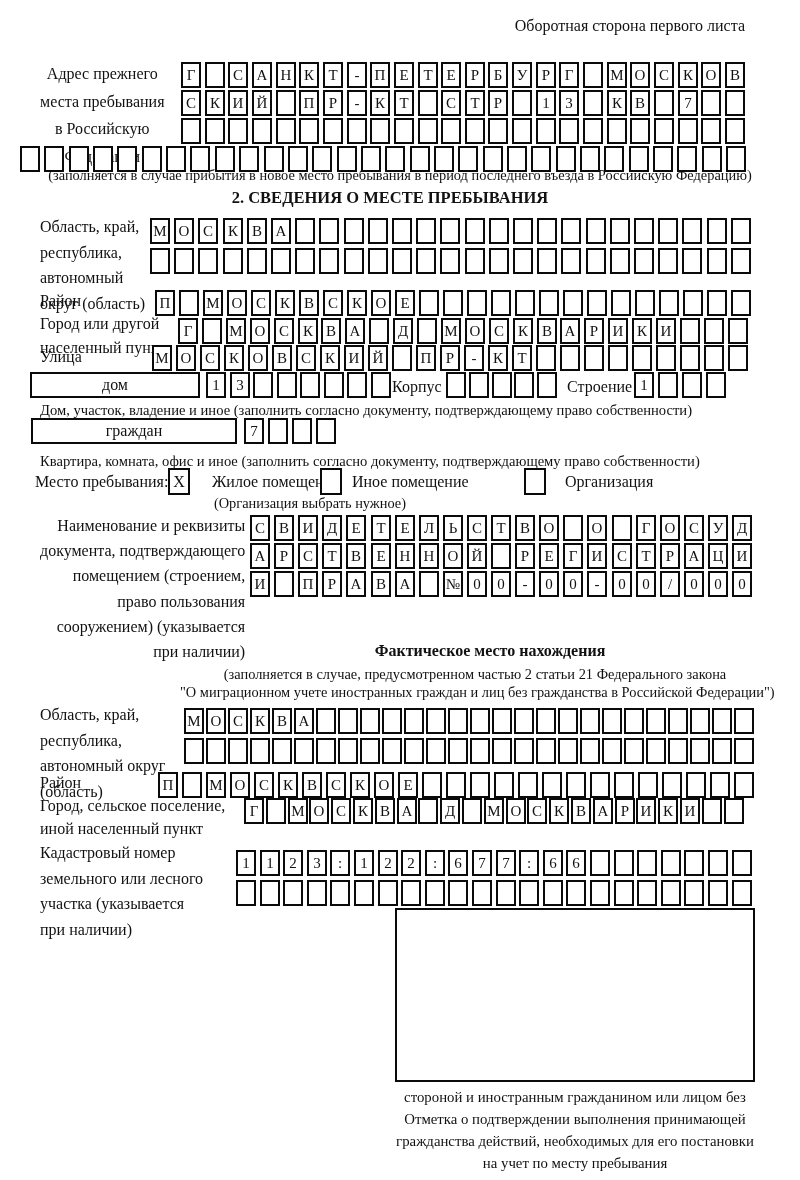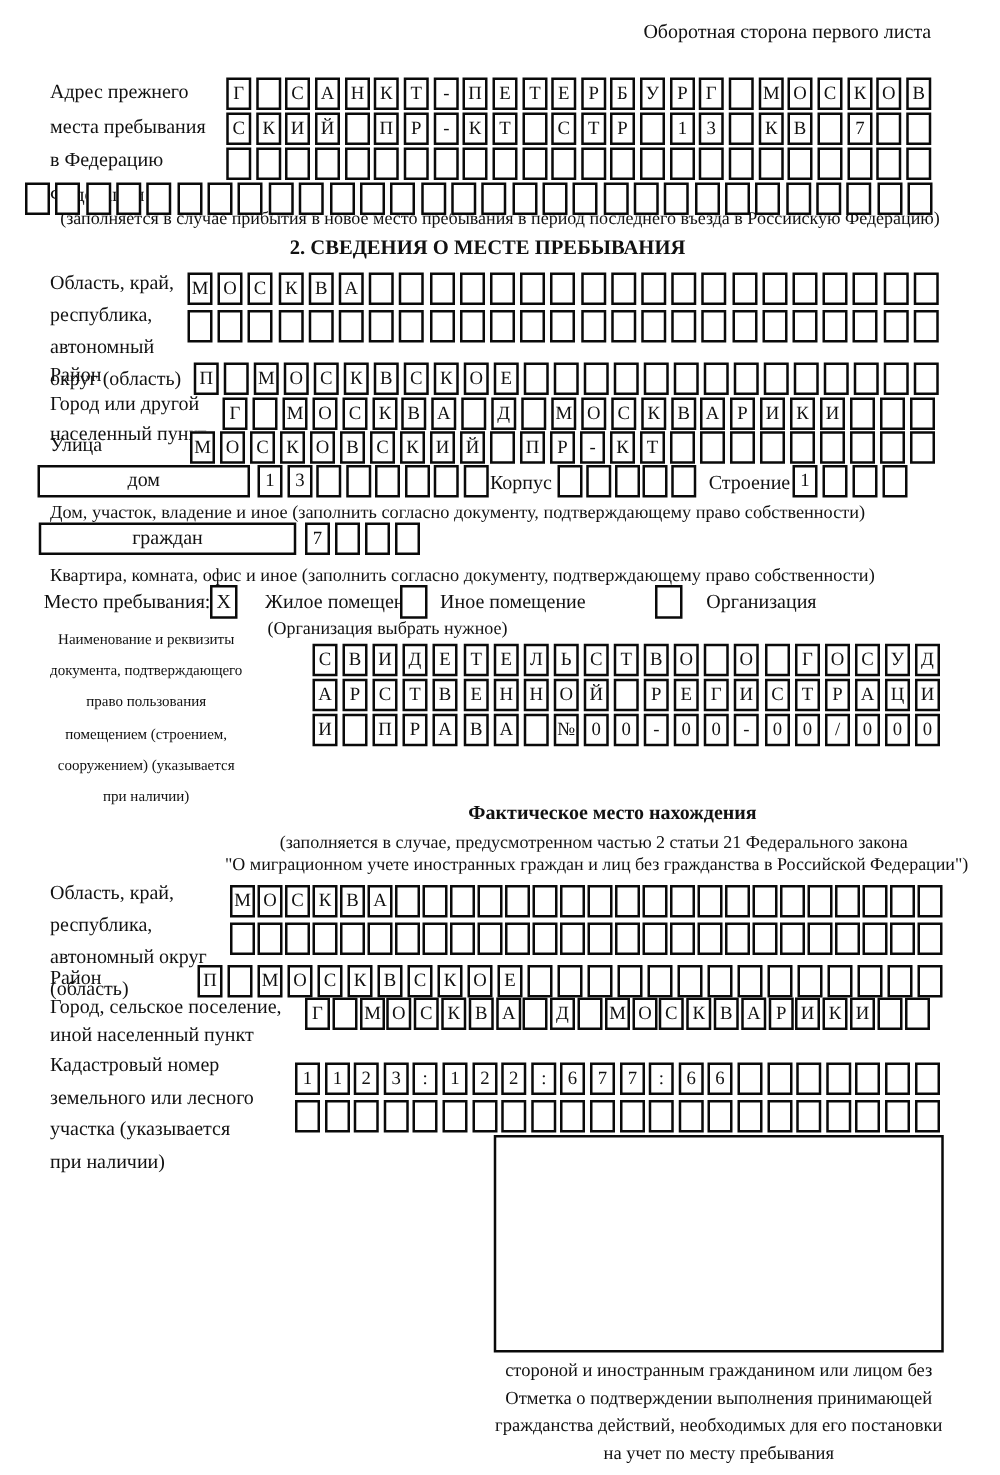--- a/index.html
+++ b/index.html
@@ -28,24 +28,24 @@
   }
   .frame{position:absolute;box-sizing:border-box;border:2px solid #0a0a0a;background:#fff;}
 </style>
 </head>
 <body>
 
 <div id="form-root">
     <div class="txt" style="left: 25px; top: 16px; width: 720px; text-align: right; font-size: 16px; line-height: 20px;">
       <div class="ln">Оборотная сторона первого листа</div>
     </div>
-    <div class="txt" style="left: 40px; top: 60px; text-align: left; font-size: 16px; line-height: 27.7px;">
+    <div class="txt" style="left: 40px; top: 60px; text-align: center; font-size: 16px; line-height: 27.7px;">
       <div class="ln">Адрес прежнего</div>
       <div class="ln">места пребывания</div>
-      <div class="ln">в Федерацию</div>
+      <div class="ln">в Российскую</div>
       <div class="ln">Федерации</div>
     </div>
     <div class="txt" style="left: 25px; top: 166px; width: 750px; text-align: center; font-size: 14.4px; line-height: 18px;">
       <div class="ln">(заполняется в случае прибытия в новое место пребывания в период последнего въезда в Российскую Федерацию)</div>
     </div>
     <div class="txt" style="left: 25px; top: 187px; width: 730px; text-align: center; font-size: 16.5px; line-height: 22px; font-weight: bold;">
       <div class="ln">2. СВЕДЕНИЯ О МЕСТЕ ПРЕБЫВАНИЯ</div>
     </div>
     <div class="txt" style="left: 40px; top: 214px; text-align: left; font-size: 16px; line-height: 25.7px;">
       <div class="ln">Область, край,</div>
@@ -83,25 +83,25 @@
     </div>
     <div class="txt" style="left: 352px; top: 472px; text-align: left; font-size: 16px; line-height: 20px;">
       <div class="ln">Иное помещение</div>
     </div>
     <div class="txt" style="left: 565px; top: 472px; text-align: left; font-size: 16px; line-height: 20px;">
       <div class="ln">Организация</div>
     </div>
     <div class="txt" style="left: 110px; top: 494px; width: 400px; text-align: center; font-size: 14.4px; line-height: 18px;">
       <div class="ln">(Организация выбрать нужное)</div>
     </div>
-    <div class="txt" style="left: 40px; top: 499px; text-align: center; font-size: 12px; line-height: 25.2px;">
+    <div class="txt" style="left: 40px; top: 513px; text-align: right; font-size: 16px; line-height: 25.2px;">
       <div class="ln">Наименование и реквизиты</div>
       <div class="ln">документа, подтверждающего</div>
+      <div class="ln">помещением (строением,</div>
       <div class="ln">право пользования</div>
-      <div class="ln">помещением (строением,</div>
       <div class="ln">сооружением) (указывается</div>
       <div class="ln">при наличии)</div>
     </div>
     <div class="txt" style="left: 240px; top: 641px; width: 500px; text-align: center; font-size: 16px; line-height: 20px; font-weight: bold;">
       <div class="ln">Фактическое место нахождения</div>
     </div>
     <div class="txt" style="left: 190px; top: 665px; width: 570px; text-align: center; font-size: 14.4px; line-height: 18px;">
       <div class="ln">(заполняется в случае, предусмотренном частью 2 статьи 21 Федерального закона</div>
     </div>
     <div class="txt" style="left: 180px; top: 683px; width: 590px; text-align: center; font-size: 14.4px; line-height: 18px;">

